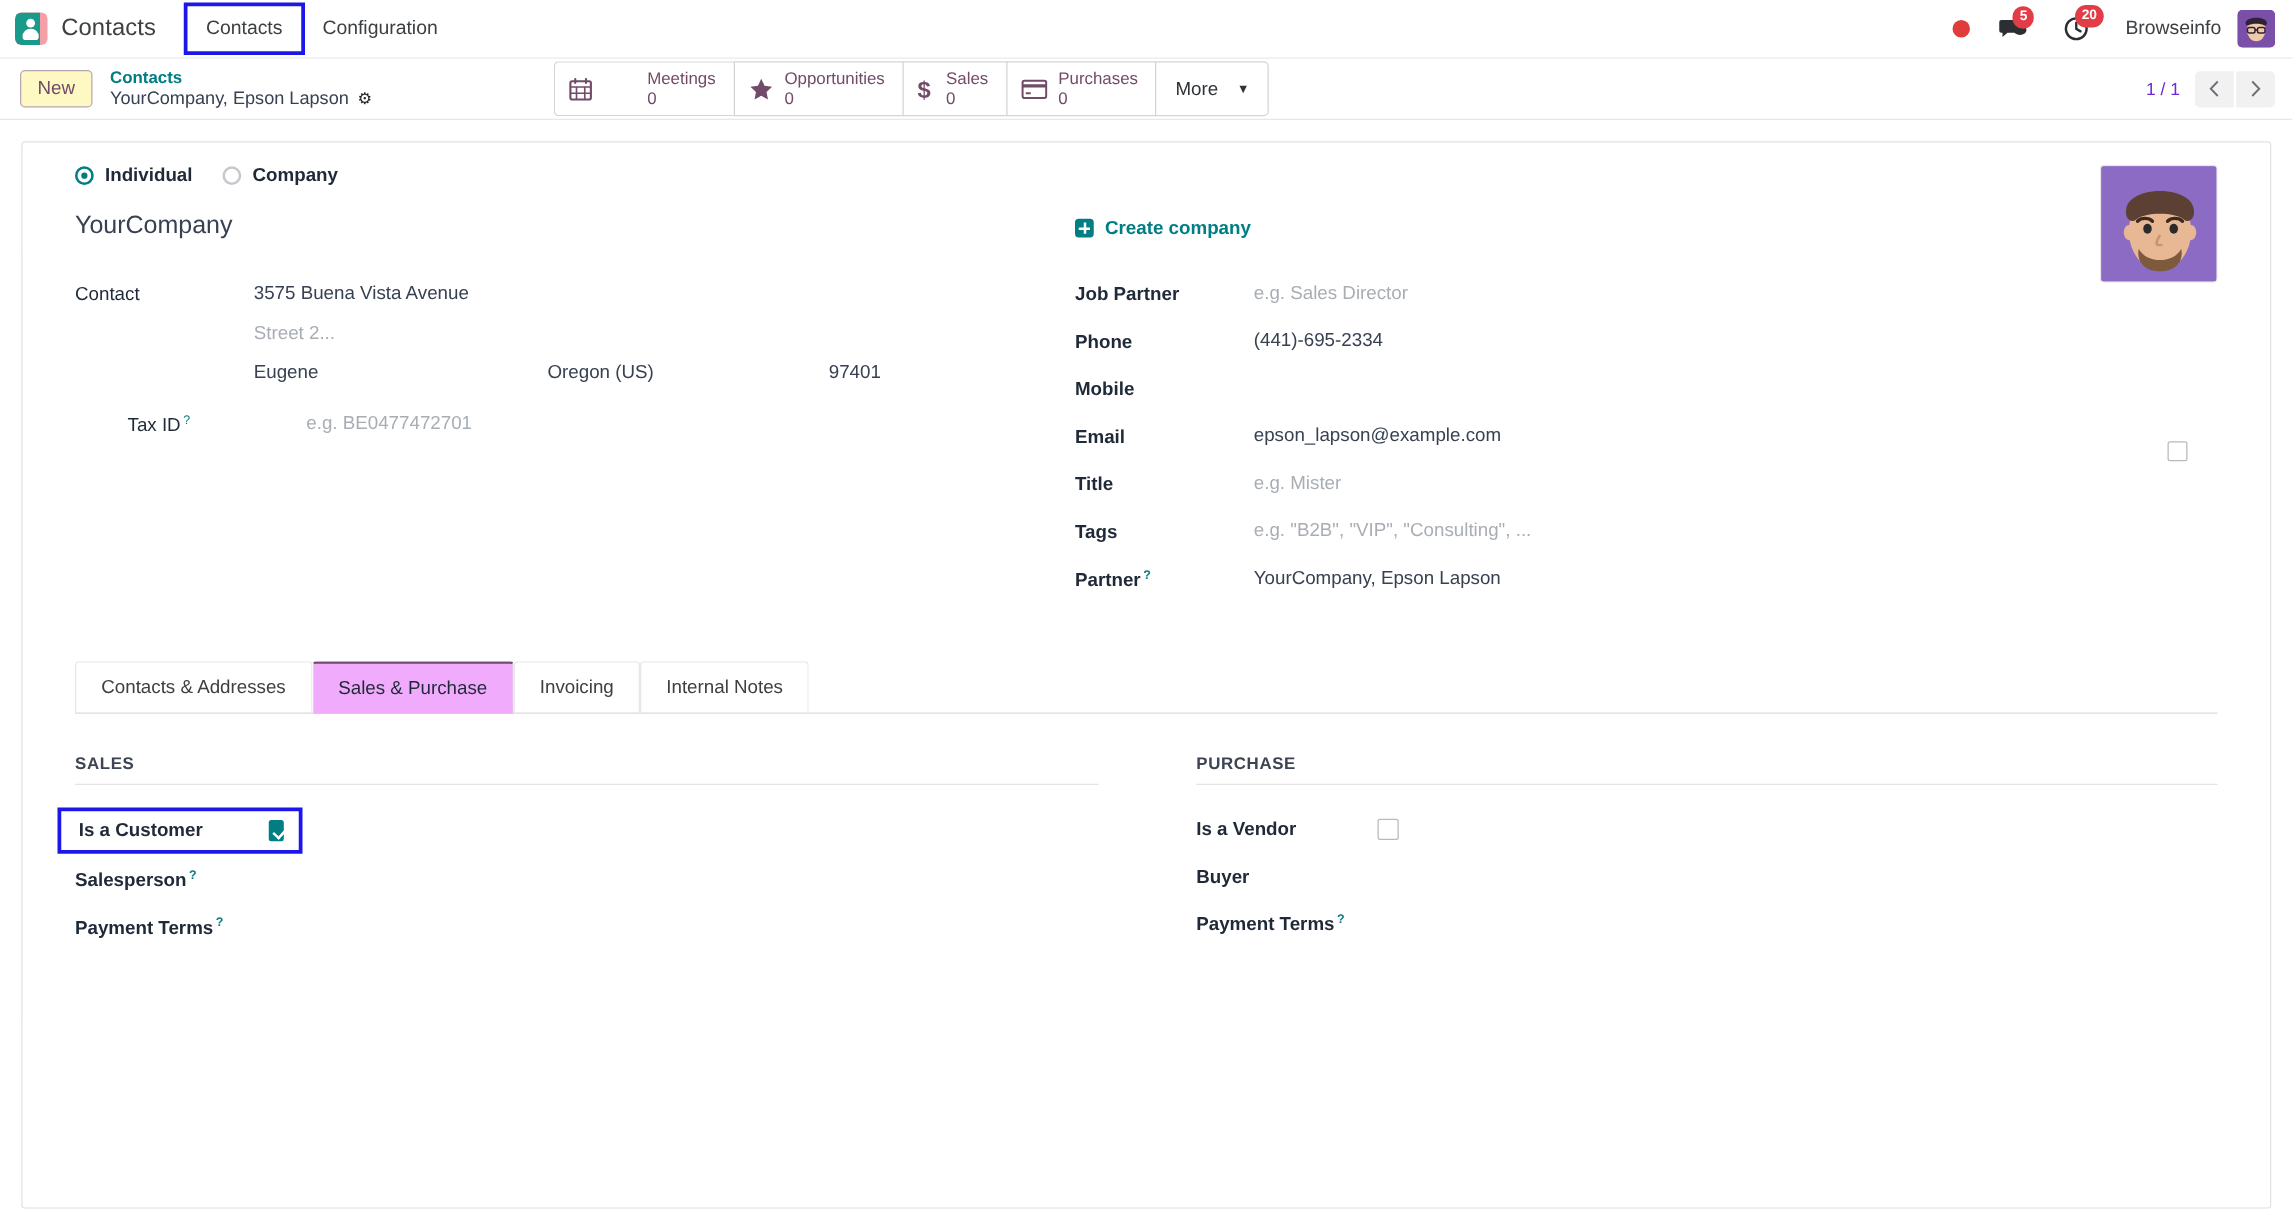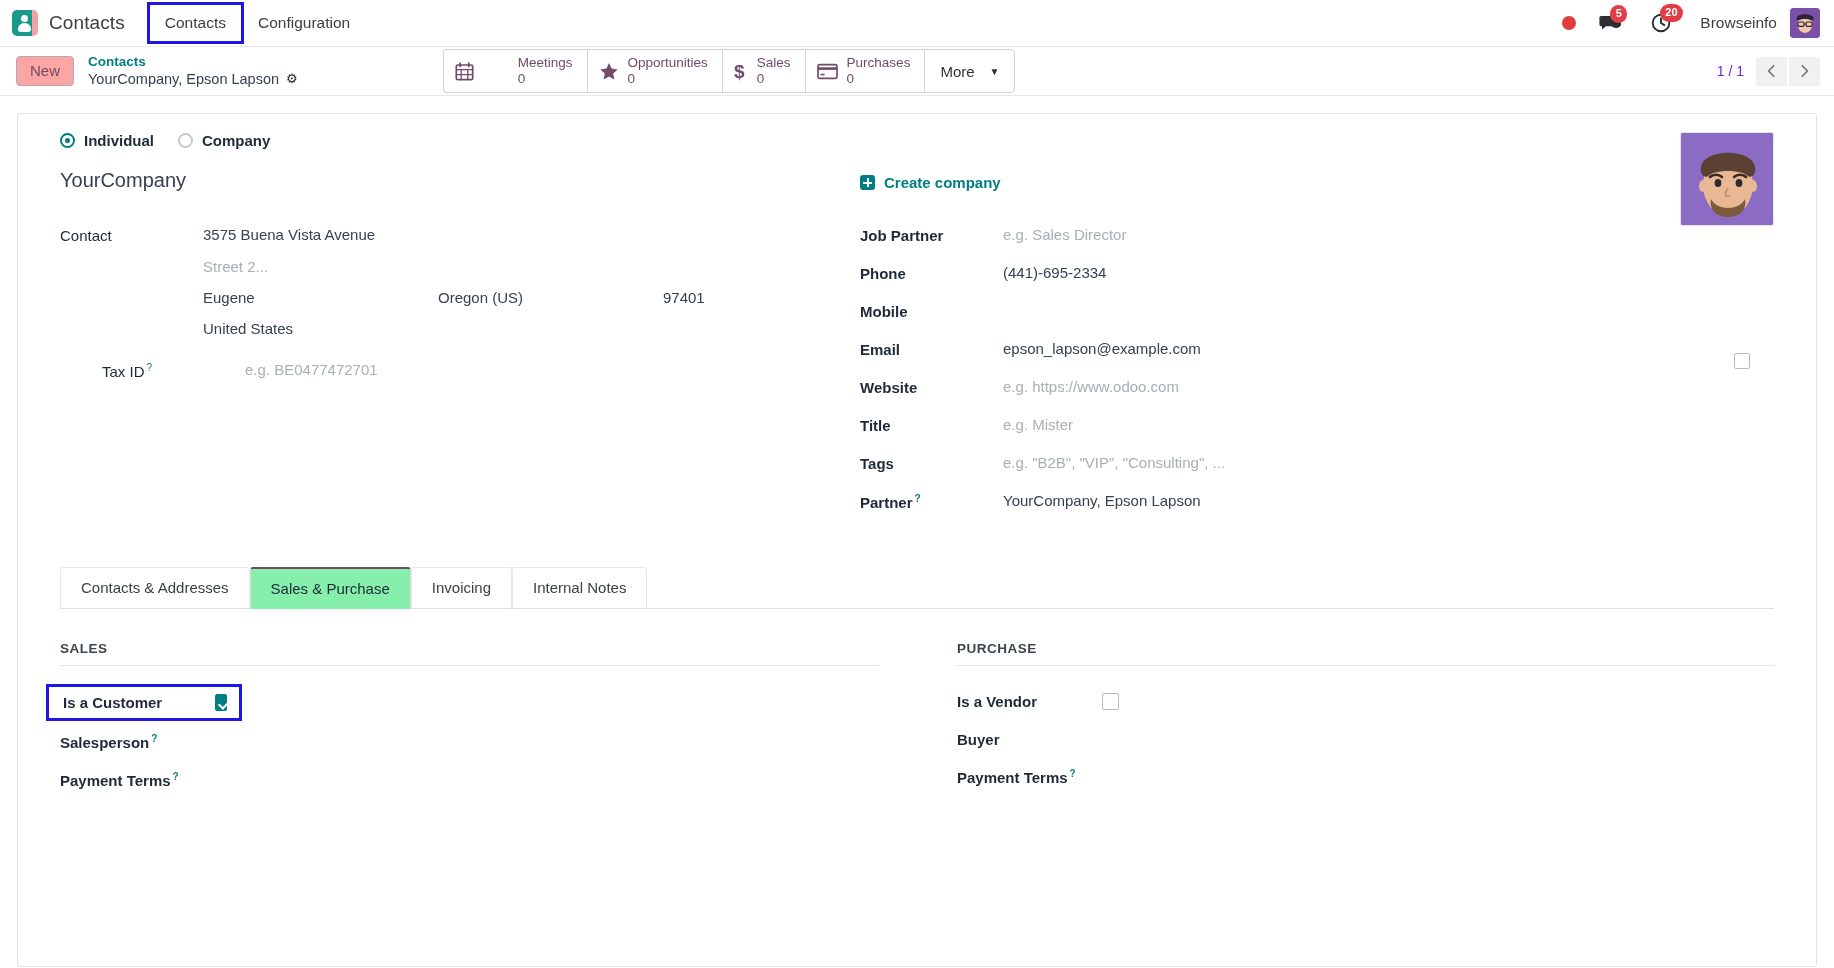--- a/index.html
+++ b/index.html
@@ -77,21 +77,21 @@
   }
 
   
   .control-panel {
     height: 49px; display: flex; align-items: center;
     padding: 0 14px 0 16px; background: #fff;
     border-bottom: 1px solid #e8e8ea;
     position: relative;
   }
   .btn-new {
-    border: 1px solid #b9a6b3; background: #fca5a5;
+    border: 1px solid #b9a6b3; background: #fef9c3;
     color: #714b67; font-size: 15px;
     border-radius: 4px; padding: 5px 13px 6px;
     cursor: pointer; margin-right: 14px; white-space: nowrap;
   }
   .breadcrumb { display: flex; flex-direction: column; justify-content: center; line-height: 1.25; }
   .bc-parent { color: #017e84; font-size: 13.5px; font-weight: 700; cursor: pointer; }
   .bc-current { color: #374151; font-size: 14.5px; display: flex; align-items: center; gap: 7px; }
   .gear-icon { color: #1f2328; font-size: 13px; cursor: pointer; }
 
   .stat-buttons { display: flex; margin-left: 145px; align-items: stretch; }
@@ -197,21 +197,21 @@
 
   
   .notebook { margin-top: 36px; }
   .tabs { display: flex; border-bottom: 1px solid #dcdcde; }
   .tab {
     font-size: 15px; color: #3c4043; padding: 11px 20px 12px;
     border: 1px solid transparent; border-bottom: none;
     cursor: pointer; position: relative; top: 1px; white-space: nowrap;
   }
   .tab.active {
-    background: #86efac; border-color: #dcdcde;
+    background: #f0abfc; border-color: #dcdcde;
     border-top: 2px solid #714b67;
     border-radius: 3px 3px 0 0;
     color: #1f2937; font-weight: 400;
   }
   .tab:not(.active) { border-color: #e8e8ea; border-top-color:#e8e8ea; border-radius: 3px 3px 0 0; }
 
   .tab-body { display: flex; padding-top: 32px; }
   .grp { width: 50%; padding-right: 38px; }
   .grp:last-child { padding-right: 0; padding-left: 40px; }
   .grp-title {
@@ -412,24 +412,20 @@
         <div class="addr-line">
           <div class="fld-label"></div>
           <div class="fld-value addr-street ph">Street 2...</div>
         </div>
         <div class="addr-line">
           <div class="fld-label"></div>
           <div class="fld-value addr-city">Eugene</div>
           <div class="fld-value addr-state">Oregon (US)</div>
           <div class="fld-value">97401</div>
         </div>
-        <div class="addr-line">
-          <div class="fld-label"></div>
-          <div class="fld-value">United States</div>
-        </div>
 
         <div class="fld" style="margin-top:24px;margin-left:42px;">
           <div class="fld-label">
             <span>Tax ID</span><span class="help-sup">?</span>
           </div>
           <div class="fld-value ph">e.g. BE0477472701</div>
         </div>
       </div>
 
       <div class="col-right">
@@ -448,24 +444,20 @@
           <div class="fld-label bold">Phone</div>
           <div class="fld-value">(441)-695-2334</div>
         </div>
         <div class="fld">
           <div class="fld-label bold">Mobile</div>
           <div class="fld-value"></div>
         </div>
         <div class="fld">
           <div class="fld-label bold">Email</div>
           <div class="fld-value">epson_lapson@example.com</div>
-        </div>
-        <div class="fld">
-          <div class="fld-label bold">Website</div>
-          <div class="fld-value ph">e.g. https://www.odoo.com</div>
         </div>
         <div class="fld">
           <div class="fld-label bold">Title</div>
           <div class="fld-value ph">e.g. Mister</div>
         </div>
         <div class="fld">
           <div class="fld-label bold">Tags</div>
           <div class="fld-value ph">e.g. "B2B", "VIP", "Consulting", ...</div>
         </div>
         <div class="fld">

